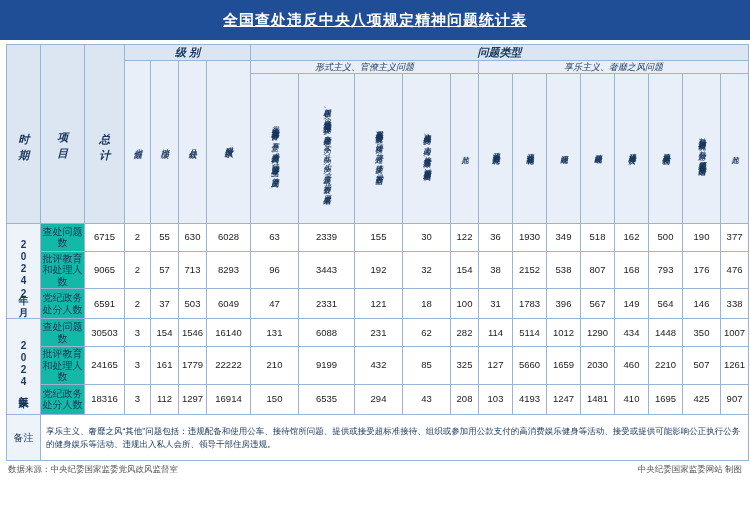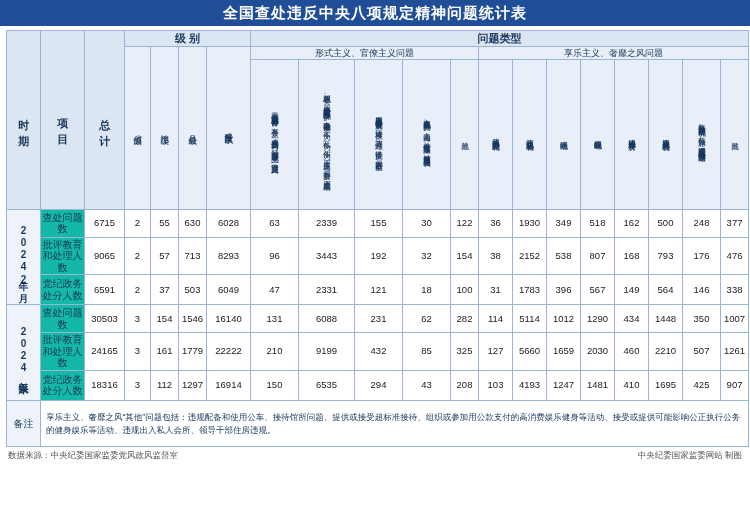--- a/index.html
+++ b/index.html
@@ -5,35 +5,35 @@
   html,body{margin:0;padding:0;}
   body{
     width:750px;height:524px;
     background:#ffffff;
     font-family:"Liberation Sans","DejaVu Sans",sans-serif;
     font-size:10px;color:#1a1a1a;
     overflow:hidden;
   }
   .page{width:750px;height:524px;position:relative;box-sizing:border-box;}
   .title-bar{
-    height:26px;background:#1f4e96;color:#ffffff;
+    height:40px;background:#1f4e96;color:#ffffff;
     display:flex;align-items:center;justify-content:center;
-    font-size:15px;font-weight:bold;letter-spacing:1px;
+    font-size:15px;font-weight:bold;letter-spacing:1px;text-decoration:underline;
   }
   .table-wrap{padding:4px 6px 0 6px;box-sizing:border-box;}
   table{border-collapse:collapse;width:738px;table-layout:fixed;}
   td,th{
     border:1px solid #9bb3d4;
     text-align:center;vertical-align:middle;
     font-weight:normal;font-size:9px;
     color:#17365d;
     padding:1px;
     line-height:1.15;
   }
-  thead td{background:#dce6f2;font-size:9px;}
+  thead td{background:#dce6f2;font-size:9px;font-style:italic;}
   .hdr-main{background:#dce6f2;font-weight:bold;font-size:11px;}
   .hdr-sub{background:#e8eff8;}
   .vert{
     writing-mode:vertical-rl;
     text-orientation:upright;
     letter-spacing:1px;
     margin:0 auto;
     line-height:1.1;
     white-space:pre-wrap;
     display:inline-block;
@@ -151,21 +151,21 @@
           <td class="num">2339</td>
           <td class="num">155</td>
           <td class="num">30</td>
           <td class="num">122</td>
           <td class="num">36</td>
           <td class="num">1930</td>
           <td class="num">349</td>
           <td class="num">518</td>
           <td class="num">162</td>
           <td class="num">500</td>
-          <td class="num">248</td>
+          <td class="num">190</td>
           <td class="num">377</td>
         </tr>
         <tr style="height:30px">
           <td class="rowlabel">批评教育和处理人数</td>
           <td class="num">9065</td>
           <td class="num">2</td>
           <td class="num">57</td>
           <td class="num">713</td>
           <td class="num">8293</td>
           <td class="num">96</td>

